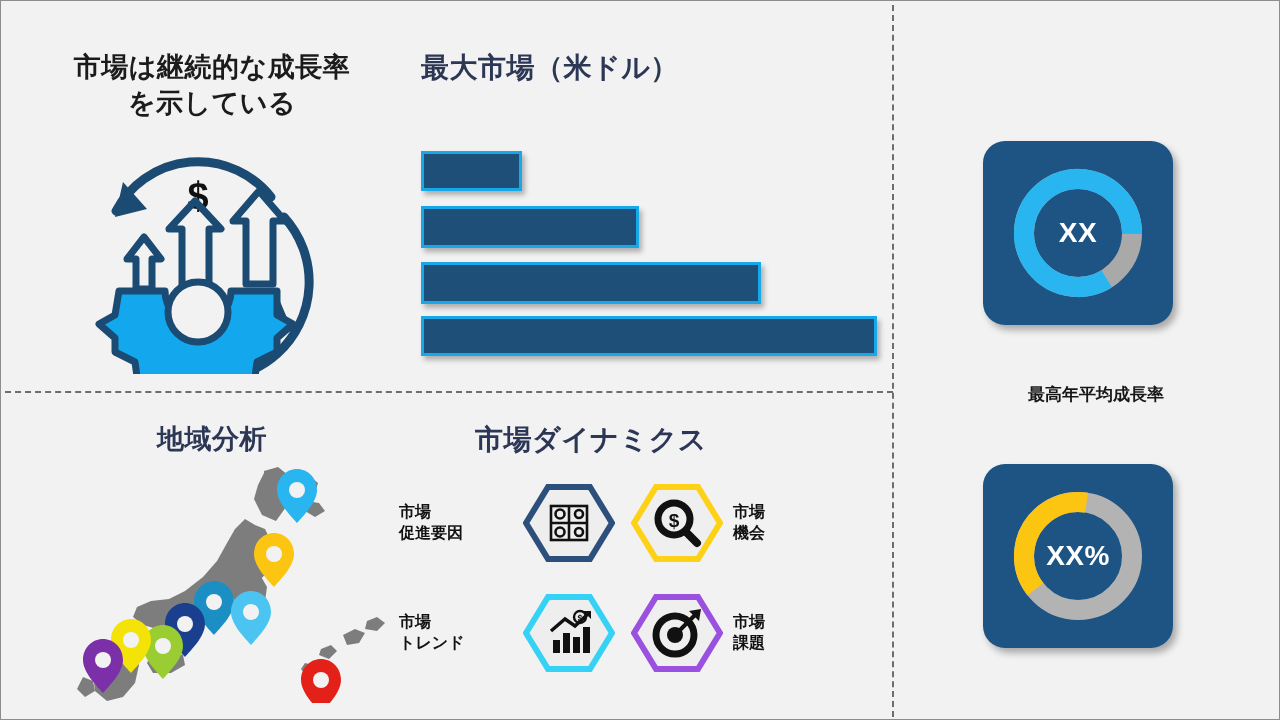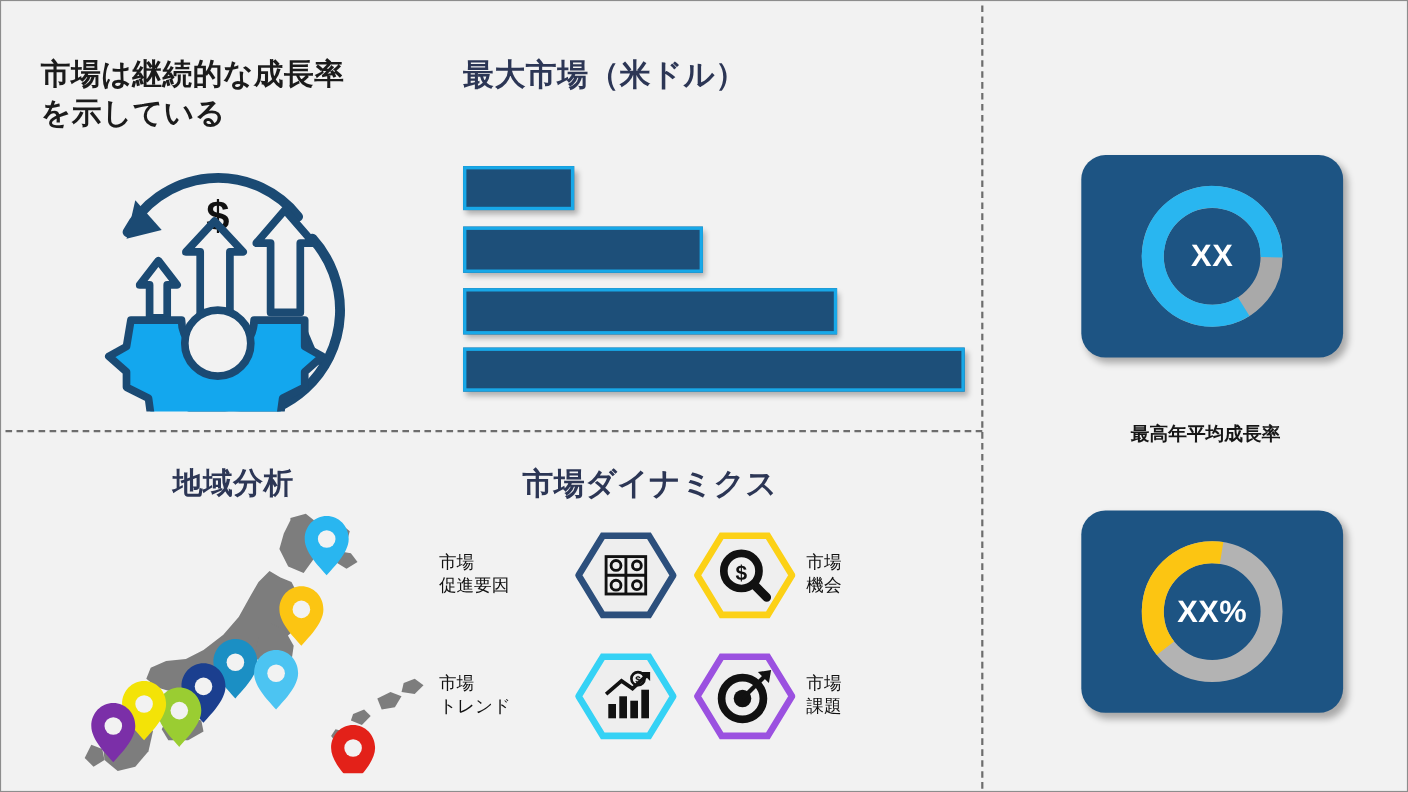--- a/index.html
+++ b/index.html
@@ -34,20 +34,21 @@
   .h-title {
     position: absolute;
     font-weight: bold;
     color: #2c3655;
     letter-spacing: 0.5px;
   }
   #growth-title {
     left: 36px; top: 48px; width: 350px;
     font-size: 27px; line-height: 1.35;
     color: #1b1b1b;
+    text-align: center;
   }
   #opportunity-title {
     left: 420px; top: 48px; width: 450px;
     font-size: 28px;
   }
   #regional-title {
     left: 156px; top: 420px; width: 260px;
     font-size: 27px;
   }
   #dynamics-title {
@@ -73,21 +74,21 @@
     position: absolute;
     background: #1d4f79;
     border: 3px solid #18a8e8;
     box-shadow: 3px 4px 5px rgba(0,0,0,0.28);
   }
 
   
   .donut-card {
     position: absolute;
     left: 982px;
-    width: 238px; height: 184px;
+    width: 190px; height: 184px;
     background: #1d5483;
     border-radius: 22px;
     box-shadow: 4px 5px 7px rgba(0,0,0,0.3);
   }
   #donut-card-1 { top: 140px; }
   #donut-card-2 { top: 424px; margin-top: 39px; }
   .donut-card svg { position: absolute; left: 50%; top: 50%; transform: translate(-50%,-50%); }
   .donut-label {
     position: absolute; left: 0; top: 50%;
     transform: translateY(-50%);
@@ -100,21 +101,21 @@
   #japan-map { position: absolute; left: 58px; top: 462px; width: 340px; height: 240px; }
 
   
   #dynamics-grid { position: absolute; left: 398px; top: 476px; width: 450px; height: 212px; }
   .dyn-item { position: absolute; display: flex; align-items: center; height: 92px; }
   .dyn-item.left-label { left: 0; width: 225px; justify-content: flex-start; }
   .dyn-item.right-label { left: 232px; width: 218px; justify-content: flex-start; }
   .dyn-row1 { top: 0; }
   .dyn-row2 { top: 110px; }
   .dyn-text {
-    font-size: 16px; font-weight: normal; color: #111111;
+    font-size: 16px; font-weight: bold; color: #111111;
     line-height: 1.3; white-space: pre-line;
   }
   .dyn-text.r { text-align: left; }
   .hex-wrap { position: relative; width: 92px; height: 80px; flex: none; }
   .hex-wrap svg { position: absolute; left: 0; top: 0; }
   .dyn-item.left-label .dyn-text { width: 116px; margin-right: 8px; text-align: left; }
   .dyn-item.right-label .dyn-text { margin-left: 10px; }
 
   
   #logo { position: absolute; left: 1058px; top: 658px; width: 190px; height: 46px; }

